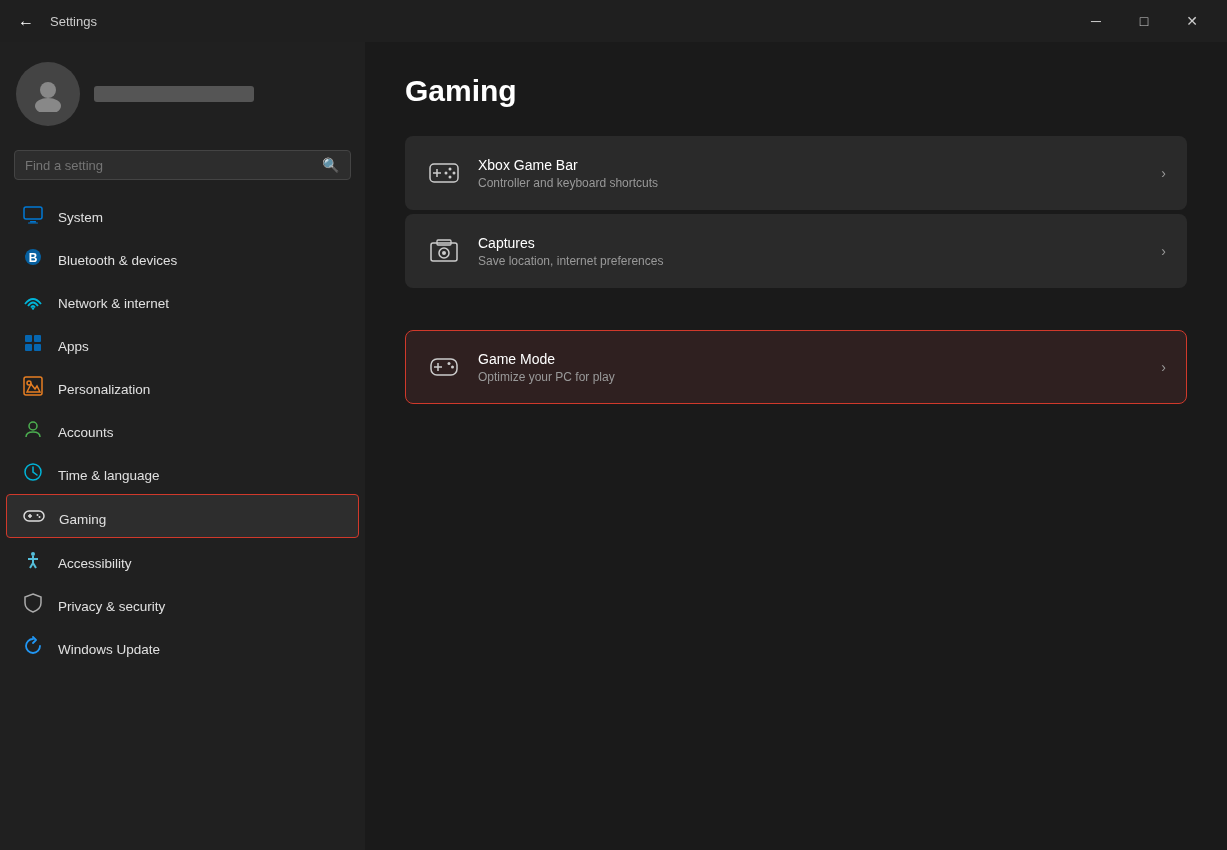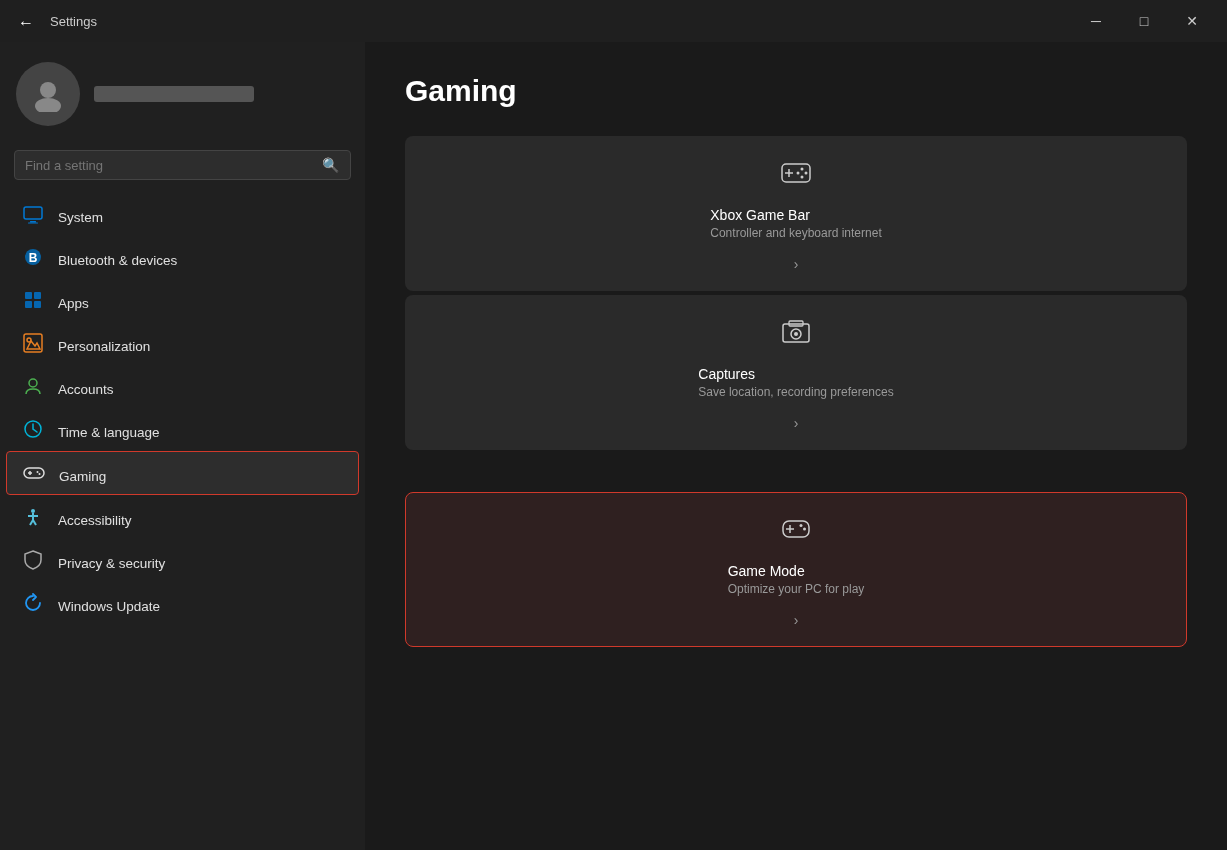--- a/index.html
+++ b/index.html
@@ -160,21 +160,20 @@
       display: flex;
       align-items: center;
       background: #2a2a2a;
       border-radius: 8px;
       padding: 18px 20px;
       margin-bottom: 4px;
       cursor: pointer;
       gap: 16px;
       transition: background 0.15s;
       border: 1.5px solid transparent;
-      flex-direction: column;
     }
     .setting-card.highlighted {
       border: 1.5px solid #d0392b;
       background: #2f2020;
       margin-top: 42px;
     }
     .setting-card-icon {
       width: 36px; height: 36px;
       display: flex; align-items: center; justify-content: center;
       font-size: 20px;
@@ -268,20 +267,31 @@
       <div class="nav-item">
         <div class="nav-icon icon-cyan">
           <svg width="18" height="20" viewBox="0 0 18 20" fill="none">
             <circle cx="9" cy="10" r="8" fill="#0070c0" opacity="0.8"></circle>
             <text x="9" y="14.5" text-anchor="middle" fill="white" font-size="12" font-weight="bold">B</text>
           </svg>
         </div>
         <span class="nav-label">Bluetooth &amp; devices</span>
       </div>
 
+      <div class="nav-item">
+        <div class="nav-icon icon-cyan">
+          <svg width="20" height="20" viewBox="0 0 20 20" fill="none">
+            <path d="M2 14 Q10 4 18 14" stroke="#00b4d8" stroke-width="1.8" fill="none"></path>
+            <path d="M5 16 Q10 9 15 16" stroke="#00b4d8" stroke-width="1.8" fill="none"></path>
+            <path d="M8 17.5 Q10 14.5 12 17.5" stroke="#00b4d8" stroke-width="1.8" fill="none"></path>
+            <circle cx="10" cy="18.5" r="1.2" fill="#00b4d8"></circle>
+          </svg>
+        </div>
+        <span class="nav-label">Network &amp; internet</span>
+      </div>
 
       <div class="nav-item">
         <div class="nav-icon icon-blue">
           <svg width="20" height="20" viewBox="0 0 20 20" fill="none">
             <rect x="2" y="2" width="7" height="7" rx="1" fill="#0078d4" opacity="0.8"></rect>
             <rect x="11" y="2" width="7" height="7" rx="1" fill="#0078d4" opacity="0.8"></rect>
             <rect x="2" y="11" width="7" height="7" rx="1" fill="#0078d4" opacity="0.8"></rect>
             <rect x="11" y="11" width="7" height="7" rx="1" fill="#0078d4" opacity="0.8"></rect>
           </svg>
         </div>
@@ -376,37 +386,37 @@
           <line x1="8" y1="9" x2="8" y2="17" stroke="#ccc" stroke-width="1.5"></line>
           <line x1="4" y1="13" x2="12" y2="13" stroke="#ccc" stroke-width="1.5"></line>
           <circle cx="21" cy="9" r="1.5" fill="#ccc"></circle>
           <circle cx="25" cy="13" r="1.5" fill="#ccc"></circle>
           <circle cx="17" cy="13" r="1.5" fill="#ccc"></circle>
           <circle cx="21" cy="17" r="1.5" fill="#ccc"></circle>
         </svg>
       </div>
       <div class="setting-card-text">
         <div class="setting-card-title">Xbox Game Bar</div>
-        <div class="setting-card-desc">Controller and keyboard internet</div>
+        <div class="setting-card-desc">Controller and keyboard shortcuts</div>
       </div>
       <span class="setting-card-chevron">›</span>
     </div>
 
     <div class="setting-card">
       <div class="setting-card-icon">
         <svg width="30" height="26" viewBox="0 0 30 26" fill="none">
           <rect x="2" y="5" width="26" height="18" rx="2" stroke="#ccc" stroke-width="1.5" fill="none"></rect>
           <rect x="8" y="2" width="14" height="5" rx="1" stroke="#ccc" stroke-width="1.3" fill="none"></rect>
           <circle cx="15" cy="15" r="5" stroke="#ccc" stroke-width="1.5" fill="none"></circle>
           <circle cx="15" cy="15" r="2" fill="#ccc"></circle>
         </svg>
       </div>
       <div class="setting-card-text">
         <div class="setting-card-title">Captures</div>
-        <div class="setting-card-desc">Save location, recording preferences</div>
+        <div class="setting-card-desc">Save location, internet preferences</div>
       </div>
       <span class="setting-card-chevron">›</span>
     </div>
 
     <div class="setting-card highlighted">
       <div class="setting-card-icon">
         <svg width="30" height="26" viewBox="0 0 30 26" fill="none">
           <rect x="2" y="5" width="26" height="16" rx="6" stroke="#ccc" stroke-width="1.5" fill="none"></rect>
           <line x1="9" y1="9" x2="9" y2="17" stroke="#ccc" stroke-width="1.5"></line>
           <line x1="5" y1="13" x2="13" y2="13" stroke="#ccc" stroke-width="1.5"></line>

